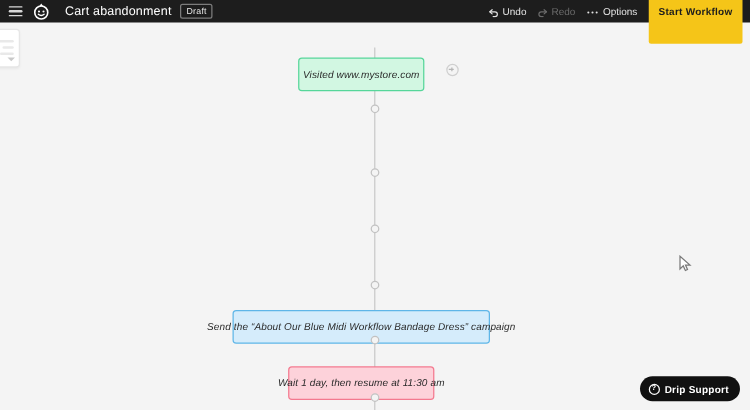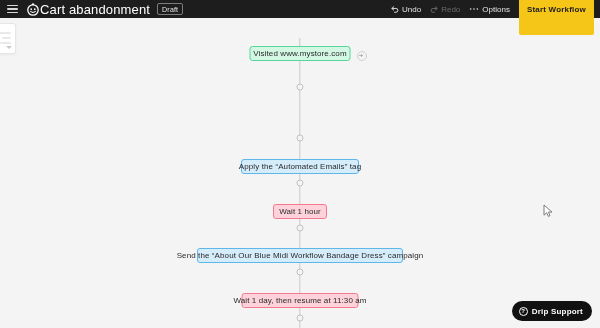--- a/index.html
+++ b/index.html
@@ -28,21 +28,22 @@
   .hamburger i { display: block; height: 1.4px; background: #d8d8d8; border-radius: 1px; }
 
   .brand-logo {
     margin-left: 8px;
     width: 14px; height: 14px;
     display: flex; align-items: center; justify-content: center;
     cursor: pointer;
   }
 
   .wf-title {
-    font-size: 13px;
+    margin-left: 12px;
+    font-size: 10px;
     letter-spacing: .15px;
     color: #ffffff;
     white-space: nowrap;
   }
   .draft-badge {
     margin-left: 7px;
     font-size: 7px;
     padding: 1.5px 4px 1.5px 4px;
     border: 1px solid #7c7c7c;
     border-radius: 2px;
@@ -51,21 +52,21 @@
     line-height: 1;
   }
 
   .topbar-right {
     margin-left: auto;
     display: flex; align-items: center;
     margin-right: 6px;
     gap: 9px;
   }
   .tb-action {
-    display: flex; align-items: flex-start; gap: 3px;
+    display: flex; align-items: flex-end; gap: 3px;
     font-size: 8px;
     color: #e2e2e2;
     cursor: pointer;
     white-space: nowrap;
   }
   .tb-action.disabled { color: #6a6a6a; cursor: default; }
   .tb-action svg { display: block; }
 
   .start-btn {
     background: #f5c518;
@@ -129,31 +130,32 @@
     position: absolute;
     left: 300px; top: 20px;
     width: 1.4px; height: 300px;
     background: #c9c9c9;
     transform: translateX(-50%);
   }
 
   .node {
     position: absolute;
     transform: translateX(-50%);
-    left: 300px;
+    left: 289px;
     border-radius: 3px;
     display: flex; align-items: center; justify-content: center;
     font-size: 8px;
     line-height: 1;
     white-space: nowrap;
     cursor: pointer;
     padding: 0 10px;
-    height: 15px;
+    height: 27px;
     letter-spacing: .1px;
     z-index: 5;
+    font-style: italic;
   }
   .node.green {
     background: #d2f7e2;
     border: 1.3px solid #56d69a;
     color: #2a2a2a;
   }
   .node.blue {
     background: #d5ecfb;
     border: 1.3px solid #5fb6e8;
     color: #2a2a2a;
@@ -308,27 +310,21 @@
     <div class="connector-dot" style="top:210px"></div>
     <div class="connector-dot" style="top:254px"></div>
     <div class="connector-dot" style="top:300px"></div>
 
     <div class="node green" style="top:28px;width:101px">
       <span>Visited www.mystore.com</span>
     </div>
     <div class="add-btn" style="left:357px;top:33px"></div>
 
 
-    <div class="node blue" style="top:141px;width:118px">
-      <span>Apply the “Automated Emails” tag</span>
-    </div>
-
-    <div class="node pink" style="top:186px;width:54px">
-      <span>Wait 1 hour</span>
-    </div>
+
 
     <div class="node blue" style="top:230px;width:206px">
       <span>Send the “About Our Blue Midi Workflow Bandage Dress” campaign</span>
     </div>
 
     <div class="node pink" style="top:275px;width:117px">
       <span>Wait 1 day, then resume at 11:30 am</span>
     </div>
 
   </div>

